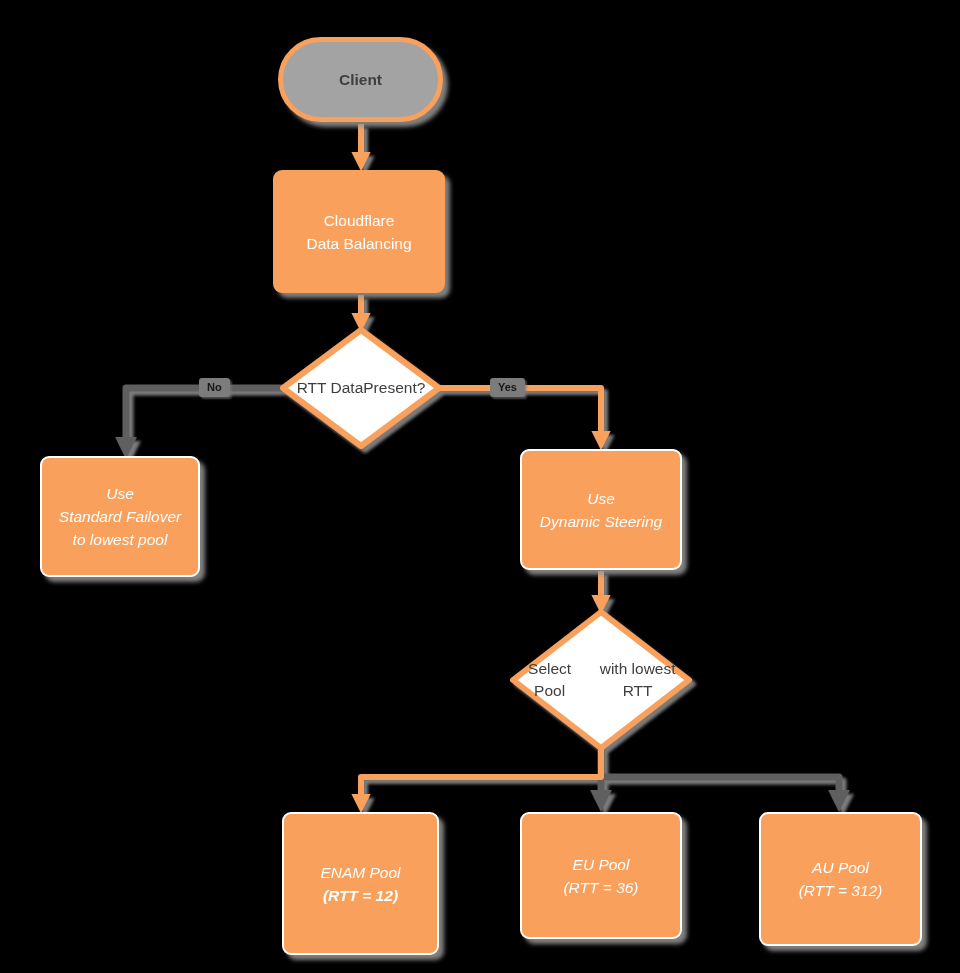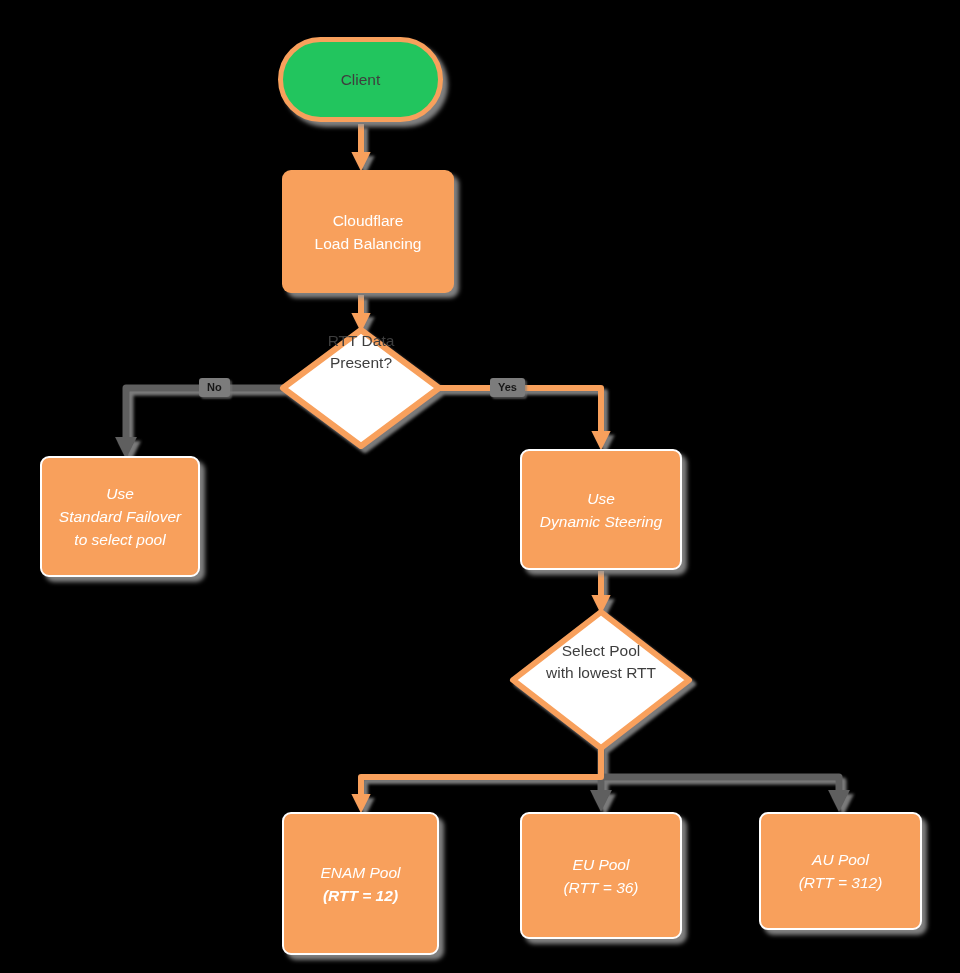--- a/index.html
+++ b/index.html
@@ -27,26 +27,27 @@
     position:absolute;display:flex;flex-direction:column;align-items:center;justify-content:center;
     text-align:center;box-sizing:border-box;
   }
   .rect-node{
     background:var(--accent-orange);border-radius:9px;color:var(--text-light);
     font-size:15.5px;line-height:23px;
     box-shadow:5px 5px 4px rgba(150,150,150,0.85);
   }
   .bordered{border:2px solid #FFFFFF;font-style:italic;}
   .stadium{
-    background:#22c55e;border:5px solid var(--accent-orange);border-radius:44px;
+    background:#a3a3a3;border:5px solid var(--accent-orange);border-radius:44px;
     color:var(--text-dark);font-size:15.5px;
     box-shadow:5px 5px 4px rgba(150,150,150,0.85);
+    font-weight:bold;
   }
   .diamond-label{
-    position:absolute;display:flex;flex-direction:column;align-items:center;justify-content:flex-start;
+    position:absolute;display:flex;flex-direction:row;align-items:center;justify-content:center;
     text-align:center;color:var(--text-dark);font-size:15.5px;line-height:22px;background:transparent;
   }
   .edge-badge{
     position:absolute;background:var(--badge-gray);color:var(--badge-text);
     font-size:11px;font-weight:bold;line-height:1;padding:4px 8px;border-radius:3px;
     box-shadow:2px 2px 2px rgba(120,120,120,0.6);
   }
   .bold-line{font-weight:bold;}
 </style>
 </head>
@@ -81,59 +82,59 @@
 
       <polygon class="diamond-shape" points="283,388 361,330 439,388 361,446"></polygon>
       <polygon class="diamond-shape" points="513,680 601,612 689,680 601,748"></polygon>
     </g>
   </svg>
 
   <div class="node stadium" style="left:278px;top:37px;width:165px;height:85px;">
     <span>Client</span>
   </div>
 
-  <div class="node rect-node" style="left:282px;top:170px;width:172px;height:123px;">
+  <div class="node rect-node" style="left:273px;top:170px;width:172px;height:123px;">
     <span>Cloudflare</span>
-    <span>Load Balancing</span>
+    <span>Data Balancing</span>
   </div>
 
   <div class="diamond-label" style="left:283px;top:330px;width:156px;height:116px;">
     <span>RTT Data</span>
     <span>Present?</span>
   </div>
 
   <div class="edge-badge" style="left:199px;top:378px;">No</div>
   <div class="edge-badge" style="left:490px;top:378px;text-align:right;">Yes</div>
 
   <div class="node rect-node bordered" style="left:40px;top:456px;width:160px;height:121px;">
     <span>Use</span>
     <span>Standard Failover</span>
-    <span>to select pool</span>
+    <span>to lowest pool</span>
   </div>
 
   <div class="node rect-node bordered" style="left:520px;top:449px;width:162px;height:121px;">
     <span>Use</span>
     <span>Dynamic Steering</span>
   </div>
 
-  <div class="diamond-label" style="left:513px;top:640px;width:176px;height:136px;">
+  <div class="diamond-label" style="left:513px;top:612px;width:176px;height:136px;">
     <span>Select Pool</span>
     <span>with lowest RTT</span>
   </div>
 
   <div class="node rect-node bordered" style="left:282px;top:812px;width:157px;height:143px;">
     <span>ENAM Pool</span>
     <span class="bold-line">
       <span>(</span><b>RTT = 12</b><span>)</span>
     </span>
   </div>
 
   <div class="node rect-node bordered" style="left:520px;top:812px;width:162px;height:127px;">
     <span>EU Pool</span>
     <span>(RTT = 36)</span>
   </div>
 
-  <div class="node rect-node bordered" style="left:759px;top:812px;width:163px;height:118px;">
+  <div class="node rect-node bordered" style="left:759px;top:812px;width:163px;height:134px;">
     <span>AU Pool</span>
     <span>(RTT = 312)</span>
   </div>
 
 </div>
 
 </body></html>

